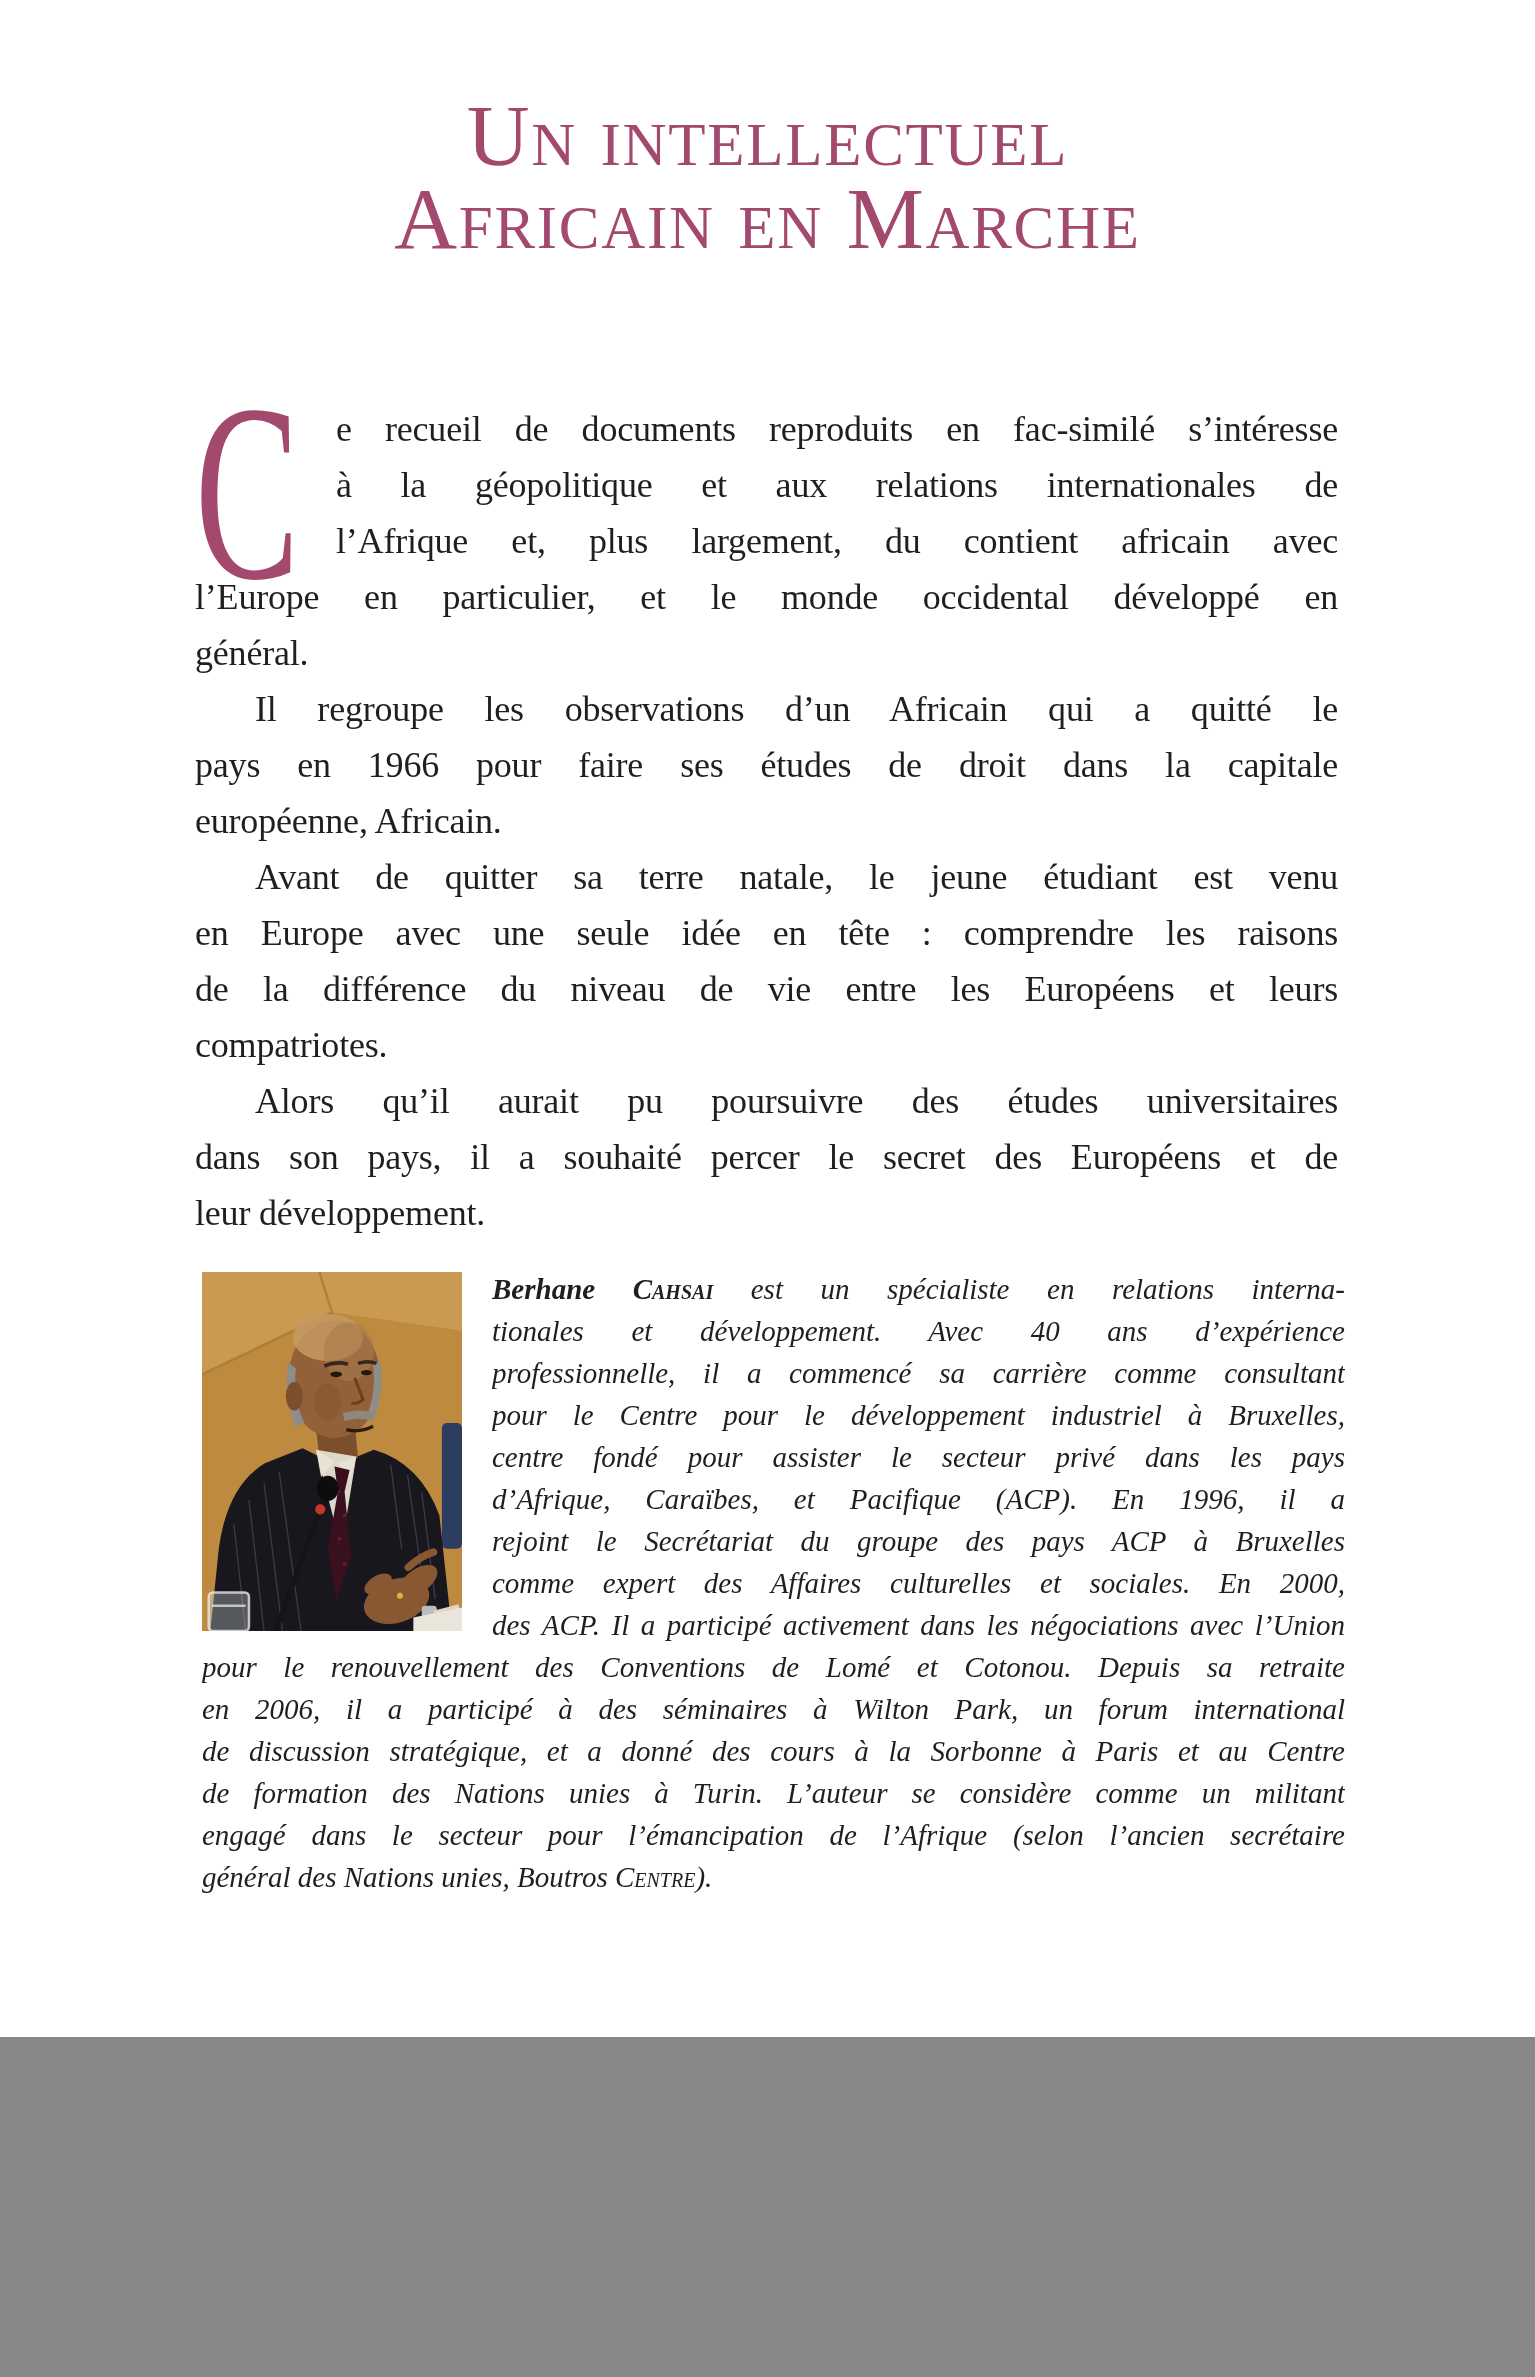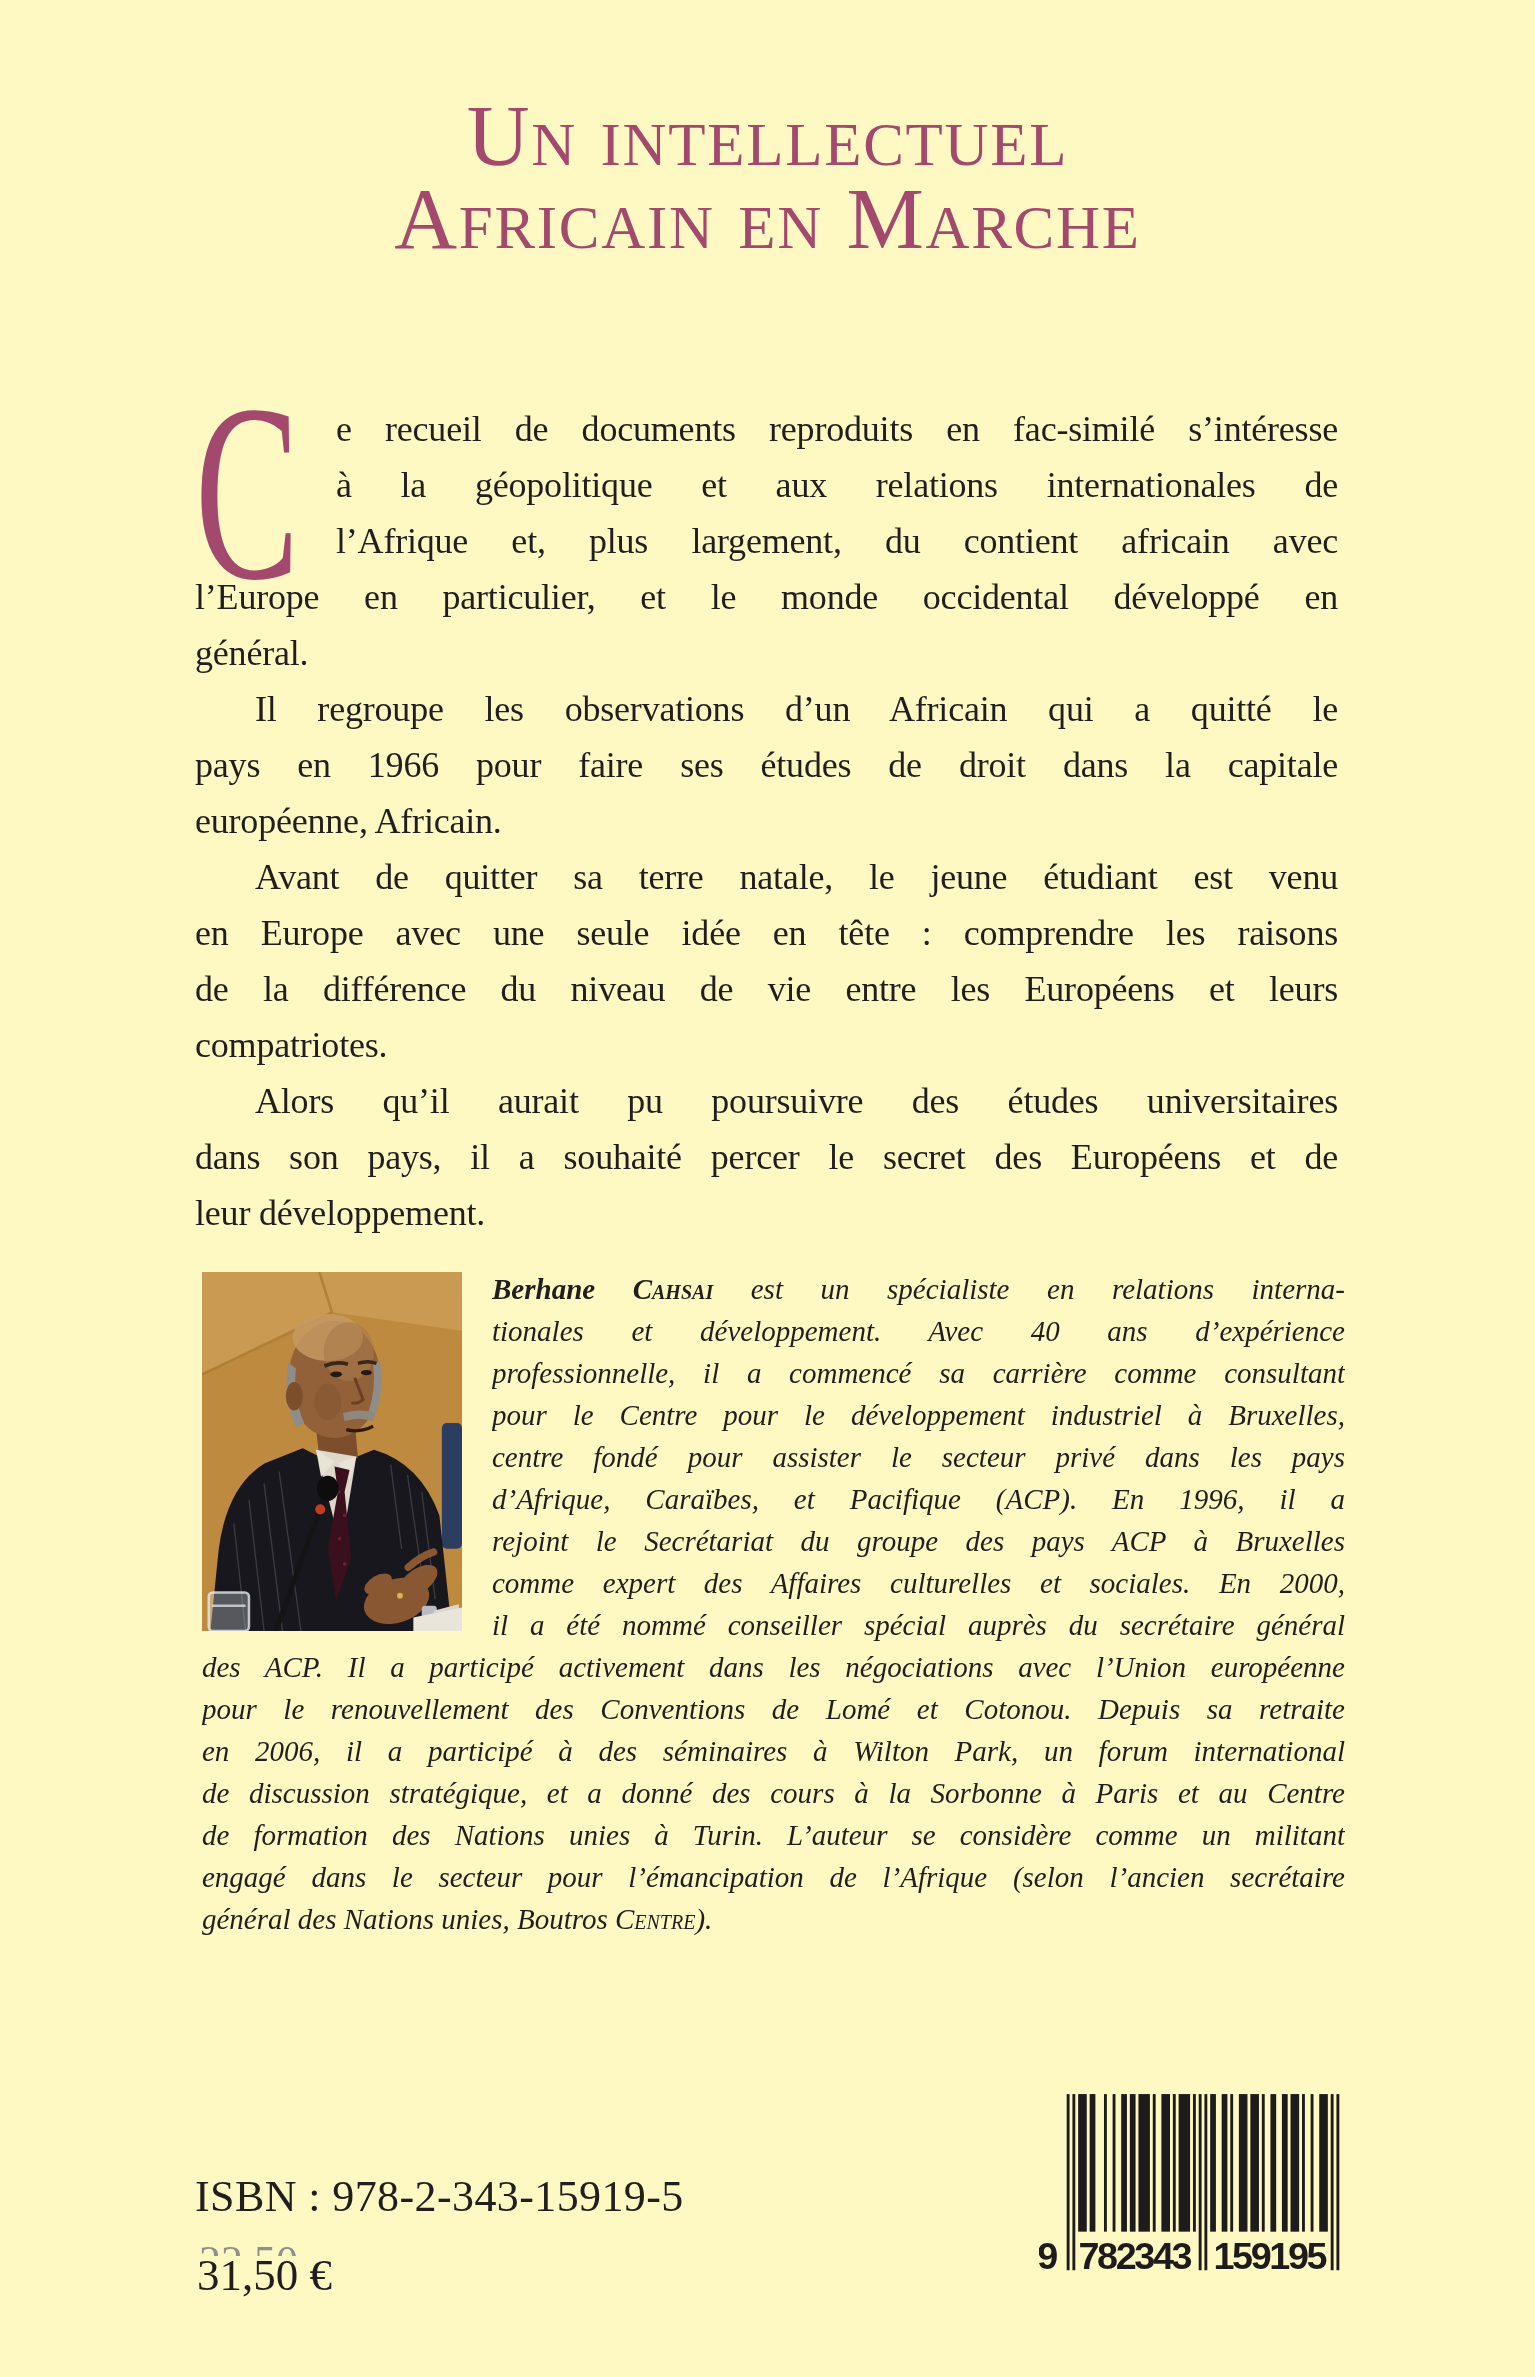--- a/index.html
+++ b/index.html
@@ -3,22 +3,22 @@
 <meta charset="utf-8">
 <style>
   :root{
     --accent:#a3496e;
     --ink:#211e1f;
     --bar:#1d1b1c;
   }
   *{margin:0;padding:0;box-sizing:border-box;}
   body{background:#888;font-family:"Liberation Serif",serif;}
   .page{
-    position:relative;width:1535px;height:2377px;margin:0 auto;
-    background:#fef9c3;overflow:hidden;color:var(--ink);
+    position:relative;width:1535px;height:2037px;margin:0 auto;
+    background:#ffffff;overflow:hidden;color:var(--ink);
   }
   
   .title{
     position:absolute;top:94px;left:0;width:100%;
     text-align:center;color:var(--accent);
     font-variant:small-caps;font-size:87px;line-height:83px;
     letter-spacing:1.7px;font-weight:500;
   }
   
   .synopsis{position:absolute;left:195px;top:401px;width:1143px;}
@@ -154,21 +154,20 @@
     </div>
     <div id="bio-lines">
         <div class="bio-line just"><span class="b">Berhane </span><span class="b sc">Cahsai</span><span> est un spécialiste en relations interna-</span></div>
         <div class="bio-line just"><span>tionales et développement. Avec 40 ans d’expérience</span></div>
         <div class="bio-line just"><span>professionnelle, il a commencé sa carrière comme consultant</span></div>
         <div class="bio-line just"><span>pour le Centre pour le développement industriel à Bruxelles,</span></div>
         <div class="bio-line just"><span>centre fondé pour assister le secteur privé dans les pays</span></div>
         <div class="bio-line just"><span>d’Afrique, Caraïbes, et Pacifique (ACP). En 1996, il a</span></div>
         <div class="bio-line just"><span>rejoint le Secrétariat du groupe des pays ACP à Bruxelles</span></div>
         <div class="bio-line just"><span>comme expert des Affaires culturelles et sociales. En 2000,</span></div>
-        <div class="bio-line just"><span>il a été nommé conseiller spécial auprès du secrétaire général</span></div>
         <div class="bio-line just"><span>des ACP. Il a participé activement dans les négociations avec l’Union européenne</span></div>
         <div class="bio-line just"><span>pour le renouvellement des Conventions de Lomé et Cotonou. Depuis sa retraite</span></div>
         <div class="bio-line just"><span>en 2006, il a participé à des séminaires à Wilton Park, un forum international</span></div>
         <div class="bio-line just"><span>de discussion stratégique, et a donné des cours à la Sorbonne à Paris et au Centre</span></div>
         <div class="bio-line just"><span>de formation des Nations unies à Turin. L’auteur se considère comme un militant</span></div>
         <div class="bio-line just"><span>engagé dans le secteur pour l’émancipation de l’Afrique (selon l’ancien secrétaire</span></div>
         <div class="bio-line"><span>général des Nations unies, Boutros </span><span class="sc">Centre</span><span>).</span></div>
       </div>
   </section>
 

